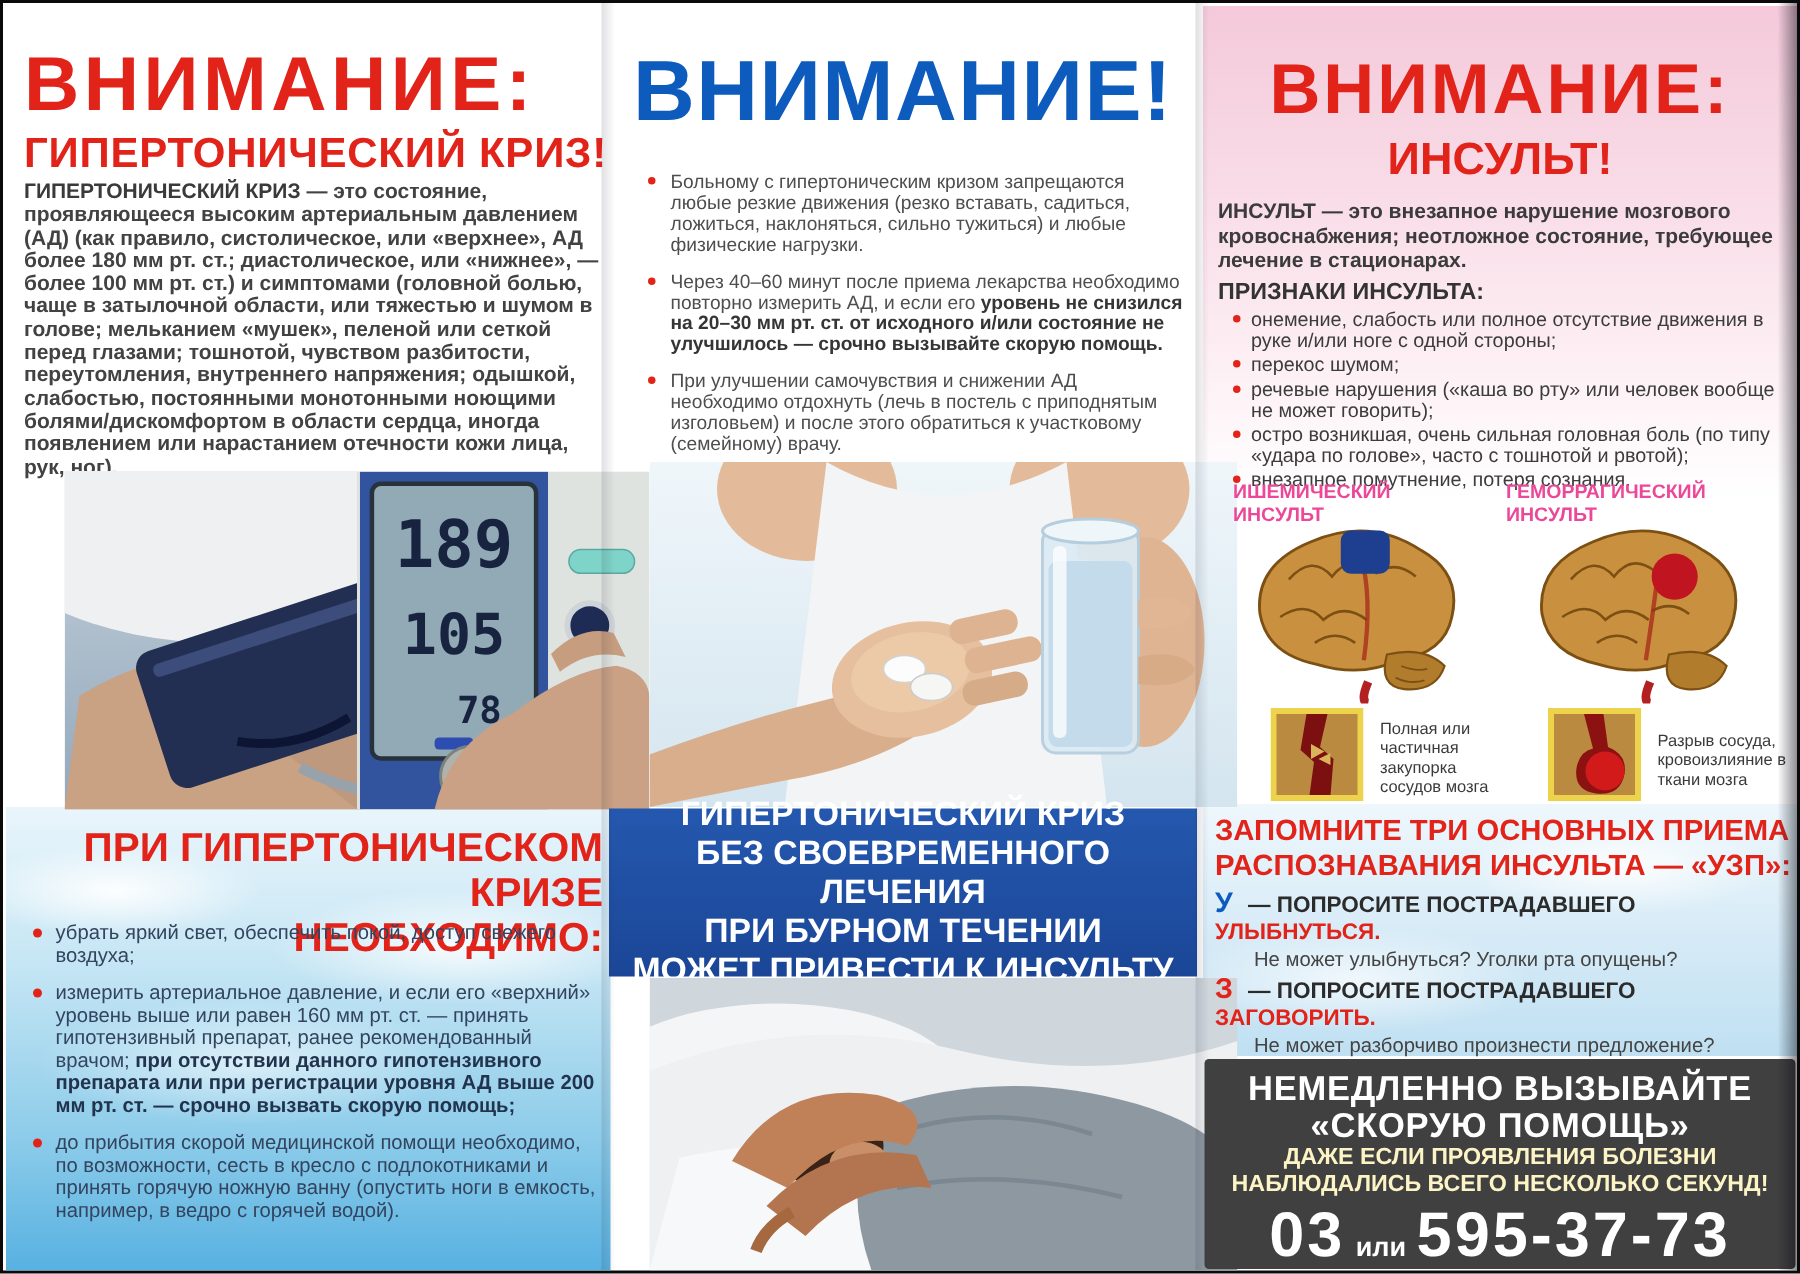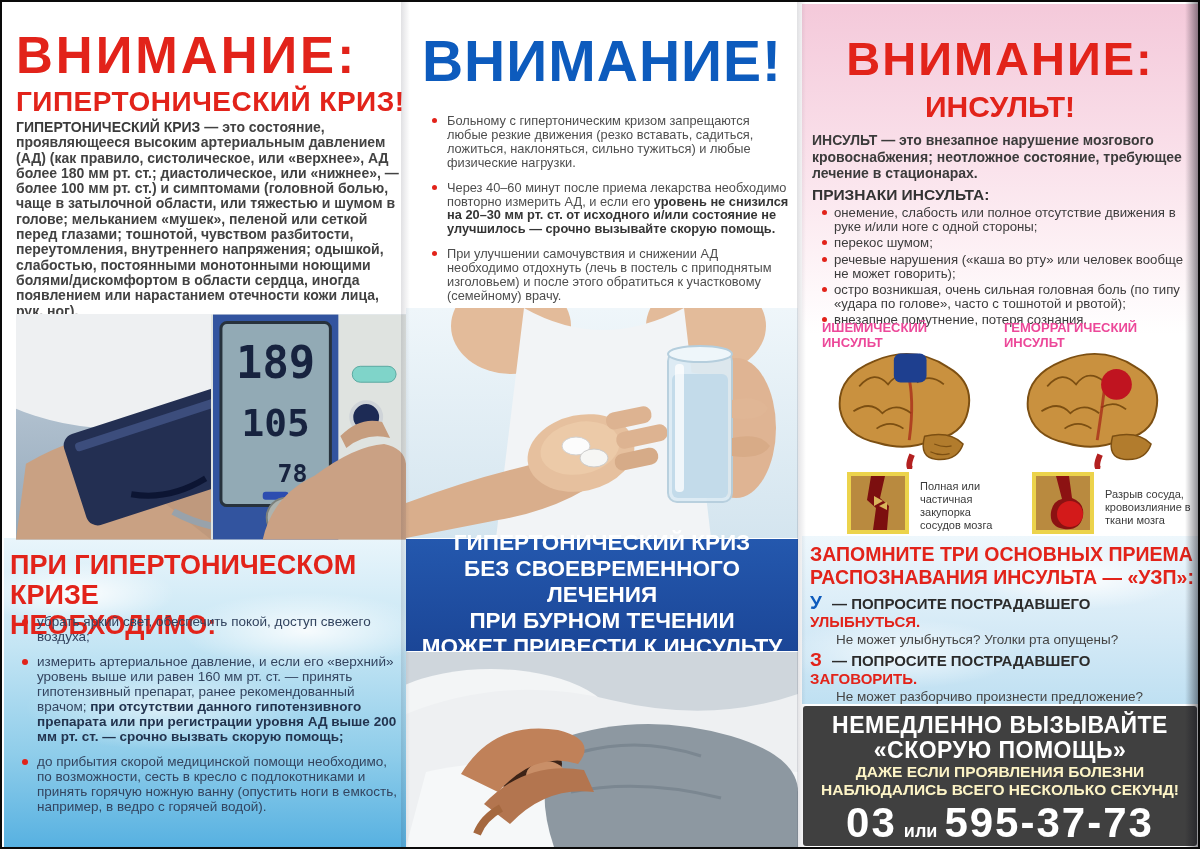--- a/index.html
+++ b/index.html
@@ -25,22 +25,22 @@
   .fold1{left:399px;} .fold2{left:795px;}
   .edge-shadow{right:0;top:0;width:13px;height:100%;
     background:linear-gradient(270deg,rgba(10,10,20,.45),rgba(10,10,20,0));}
 
   
   .l-title{left:14px;top:28px;width:392px;font-size:51px;font-weight:bold;color:#e2231a;
            letter-spacing:3px;line-height:1.0;}
   .l-sub{left:14px;top:84px;width:392px;font-size:28px;font-weight:bold;color:#e2231a;letter-spacing:.5px;}
   .l-intro{left:14px;top:118px;width:392px;font-size:14px;line-height:15.3px;color:#424242;font-weight:bold;}
   .l-intro .lead{color:#3a3a3a;}
-  .photo-frame{overflow:hidden;}
-  .l-head{left:8px;top:548px;width:392px;text-align:left;font-size:27px;line-height:1.12;
+  .photo-frame{overflow:hidden;margin-left:27px;}
+  .l-head{left:8px;top:548px;width:392px;text-align:right;font-size:27px;line-height:1.12;
           font-weight:bold;color:#e2231a;}
   .l-bullets{left:18px;top:612px;width:378px;font-size:13.5px;line-height:15px;color:#33445f;}
   .bullet{position:relative;padding-left:17px;margin-bottom:10px;}
   .bullet::before{content:"";position:absolute;left:2px;top:5px;width:6px;height:6px;
                   background:#e2231a;border-radius:50%;}
   .l-bullets .b-bold{font-weight:bold;color:#22334e;}
 
   
   .m-title{left:404px;top:26px;width:392px;text-align:center;font-size:57px;font-weight:bold;
            color:#0d5bbd;letter-spacing:1px;}

